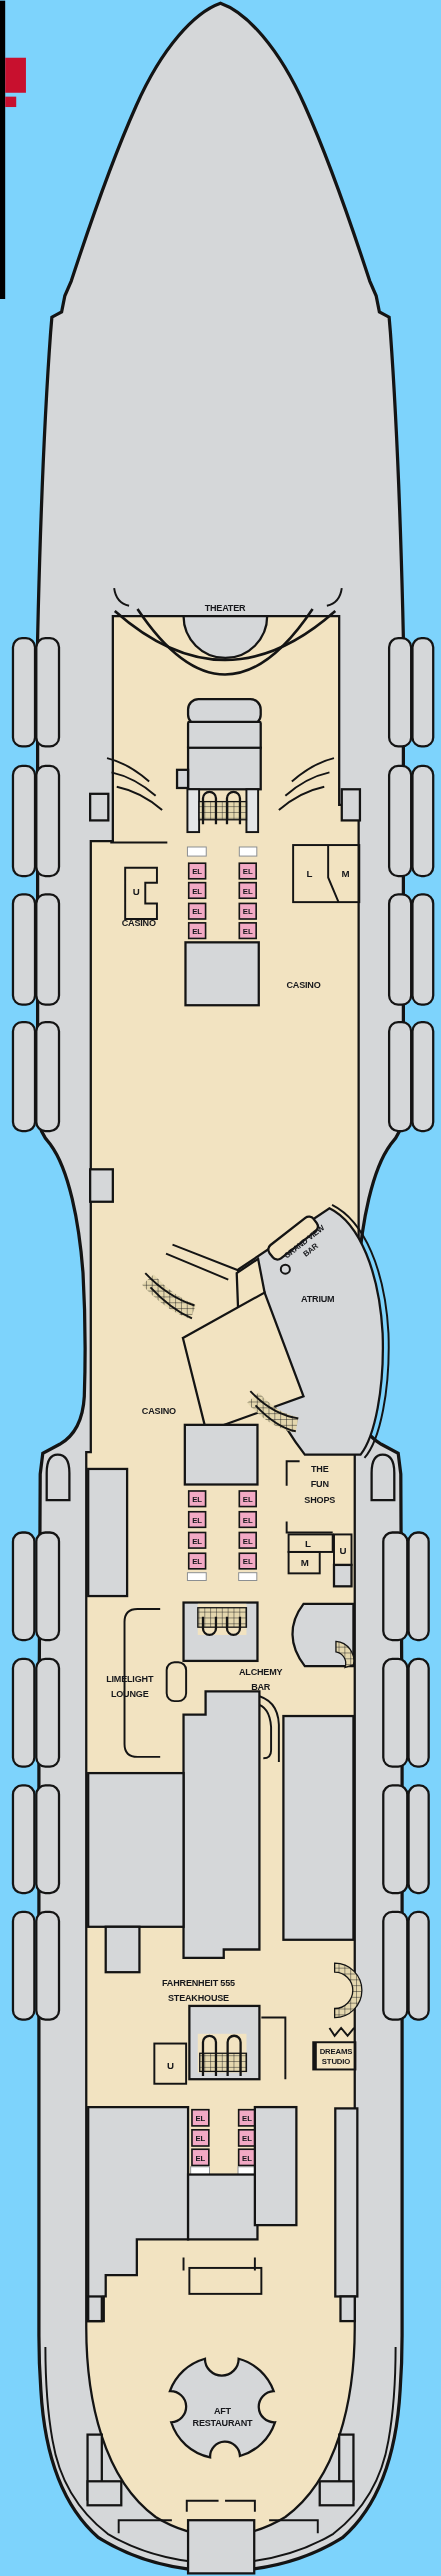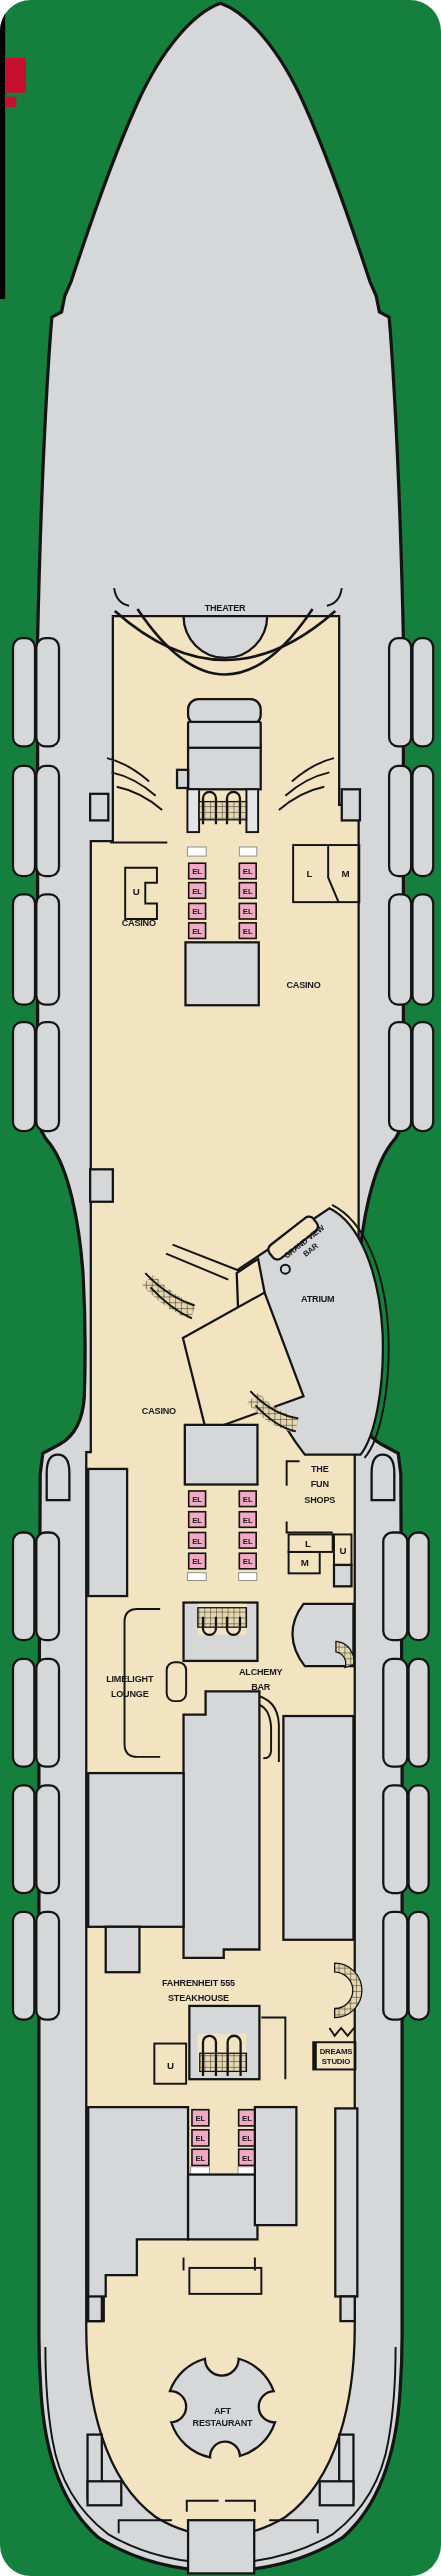--- a/index.html
+++ b/index.html
@@ -1,20 +1,20 @@
 <!DOCTYPE html>
 <html style="--deck_beige: #F2E3C1; --hull_gray: #D5D7D9; --pillar_gray: #E3E5E7; --elevator_pink: #F2A9C4; --outline: #141414; --red_tab: #C8102E; --white: #FFFFFF;font-size:10.4px"><head>
 <meta charset="utf-8">
 <style>
   :root{
     --deck_beige:#F2E3C1; --hull_gray:#D5D7D9; --pillar_gray:#E3E5E7;
     --elevator_pink:#F2A9C4; --outline:#141414; --red_tab:#C8102E; --white:#FFFFFF;
   }
   html,body{margin:0;padding:0;background:#fff;}
-  .page{width:441px;height:2576px;position:relative;background:#15803d;overflow:hidden;border-radius:31px;}
+  .page{width:441px;height:2576px;position:relative;background:#7dd3fc;overflow:hidden;}
   svg{display:block}
   .hull{fill:var(--hull_gray);stroke:var(--outline);stroke-width:5;}
   .gray{fill:var(--hull_gray);stroke:var(--outline);stroke-width:3.5;}
   .beige{fill:var(--deck_beige);stroke:var(--outline);stroke-width:3.5;}
   .beigeNoStroke{fill:var(--deck_beige);}
   .pillar{fill:var(--pillar_gray);stroke:var(--outline);stroke-width:3;}
   .wall{fill:none;stroke:var(--outline);stroke-width:3;}
   .wallthick{fill:none;stroke:var(--outline);stroke-width:4;}
   .rail{fill:none;stroke:var(--outline);stroke-width:3.5;}
   .pod{fill:var(--hull_gray);stroke:var(--outline);stroke-width:3.5;}

